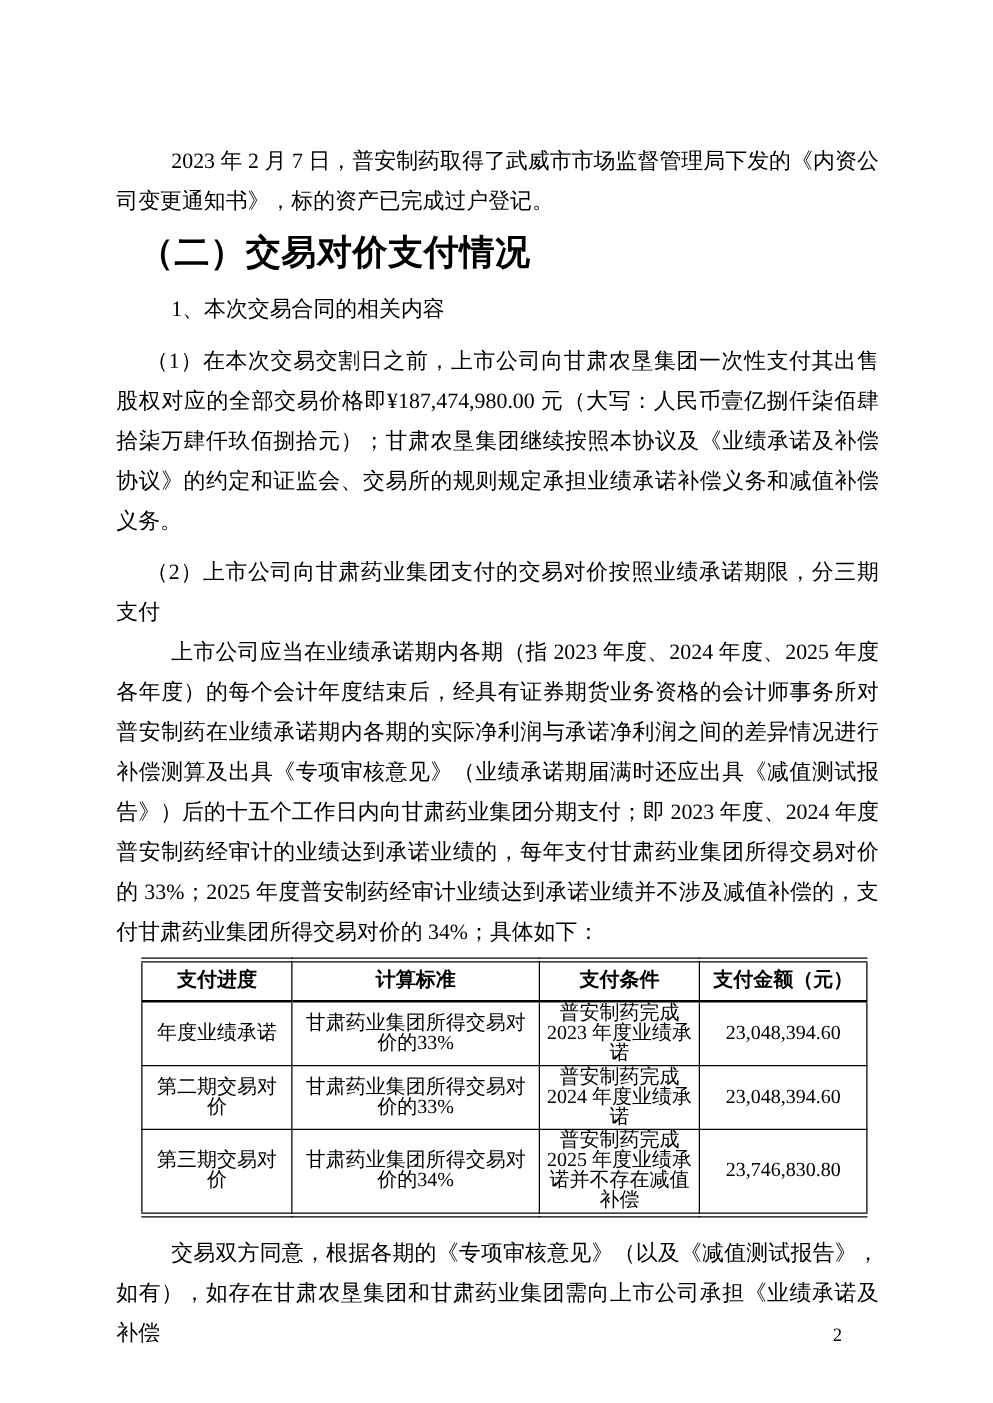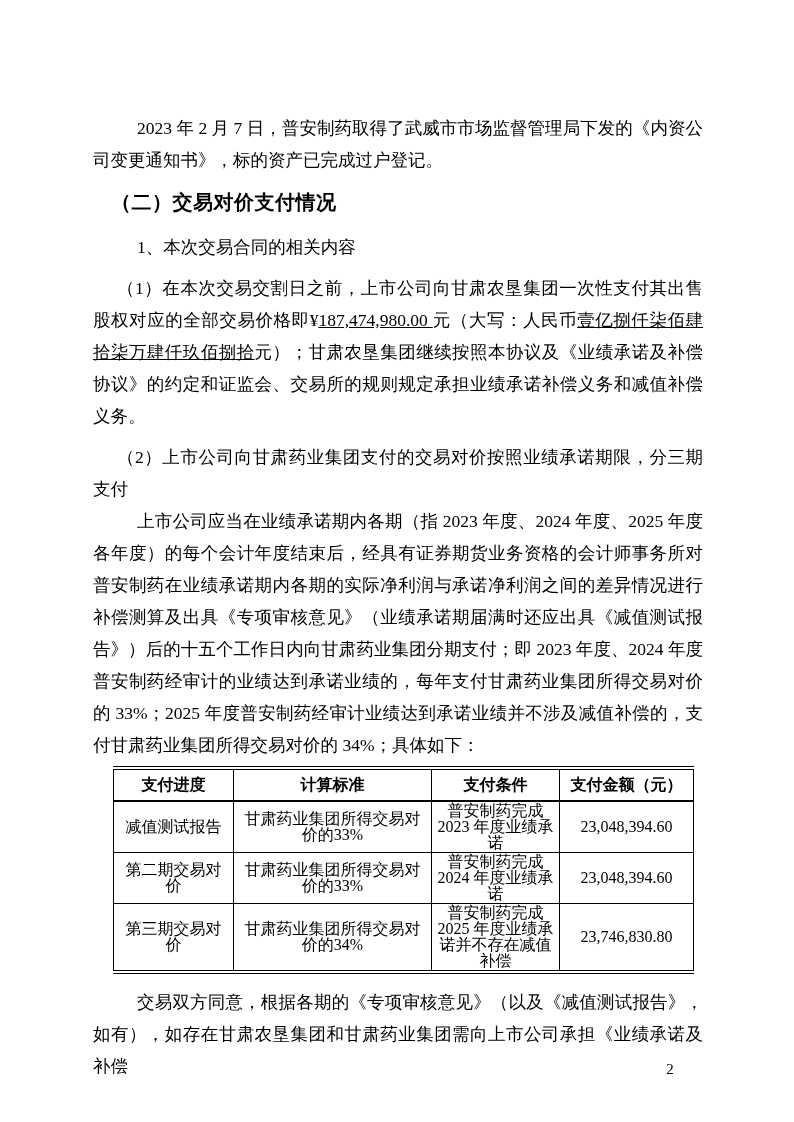--- a/index.html
+++ b/index.html
@@ -33,27 +33,26 @@
   .para.indent-paren {
     text-indent: 24px;
   }
   .para.tight {
     margin-bottom: 0;
   }
   .heading {
     margin: 12px 0 15px 18px;
     font-family: "Liberation Sans", "DejaVu Sans", sans-serif;
     font-weight: bold;
-    font-size: 20px;
+    font-size: 28px;
     line-height: 28px;
     letter-spacing: 0.5px;
     text-indent: 0;
   }
   .u {
-    text-decoration: underline;
   }
   .paytable {
     border-collapse: collapse;
     table-layout: fixed;
     width: 580px;
     margin: 5px 0 12px 20px;
     font-size: 16px;
     line-height: 16px;
     border-top: 4px double #000;
     border-bottom: 4px double #000;
@@ -109,21 +108,21 @@
       <thead>
         <tr>
           <th>支付进度</th>
           <th>计算标准</th>
           <th>支付条件</th>
           <th>支付金额（元）</th>
         </tr>
       </thead>
       <tbody>
         <tr>
-          <td>减值测试报告</td>
+          <td>年度业绩承诺</td>
           <td>甘肃药业集团所得交易对价的33%</td>
           <td>普安制药完成 2023 年度业绩承诺</td>
           <td>23,048,394.60</td>
         </tr>
         <tr>
           <td>第二期交易对价</td>
           <td>甘肃药业集团所得交易对价的33%</td>
           <td>普安制药完成 2024 年度业绩承诺</td>
           <td>23,048,394.60</td>
         </tr>

